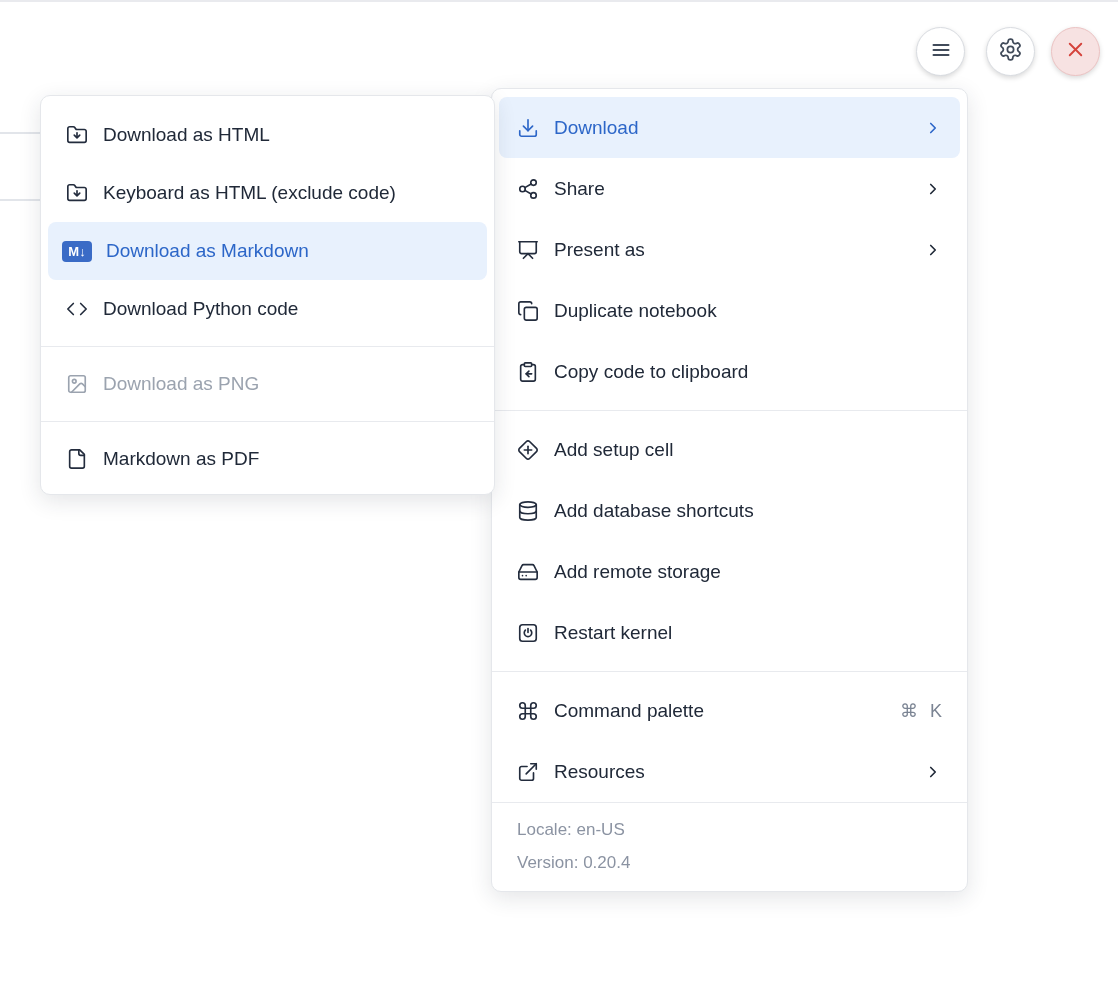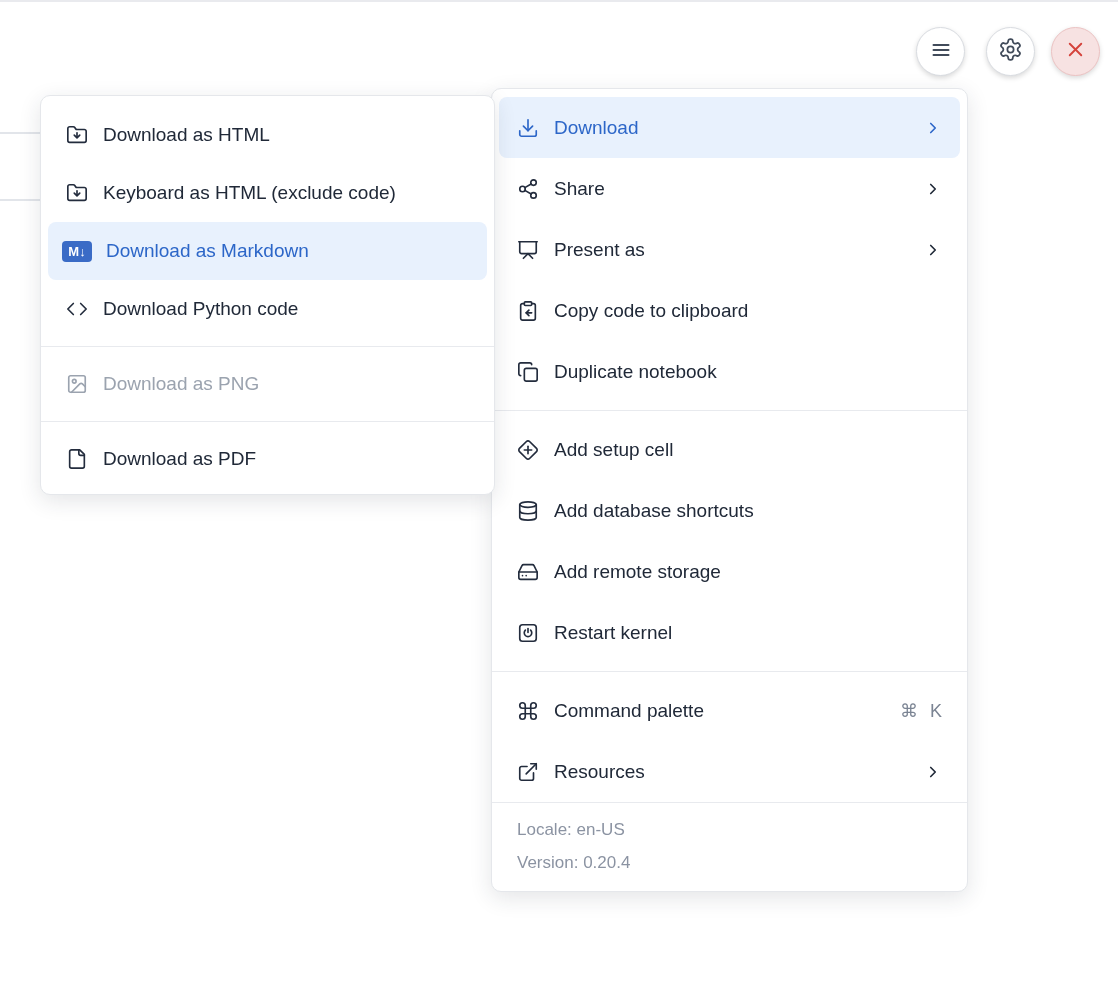--- a/index.html
+++ b/index.html
@@ -160,39 +160,39 @@
     <span class="mi-chevron">
       <svg width="18" height="18" viewBox="0 0 24 24" fill="none" stroke="currentColor" stroke-width="2.2" stroke-linecap="round" stroke-linejoin="round">
           <path d="m9 18 6-6-6-6"></path>
         </svg>
     </span>
   </div>
 
   <div class="menu-item">
     <span class="mi-icon">
       <svg width="22" height="22" viewBox="0 0 24 24" fill="none" stroke="currentColor" stroke-width="1.8" stroke-linecap="round" stroke-linejoin="round">
+          <rect x="8" y="8" width="14" height="14" rx="2"></rect>
+          <path d="M4 16c-1.1 0-2-.9-2-2V4c0-1.1.9-2 2-2h10c1.1 0 2 .9 2 2"></path>
+        </svg>
+    </span>
+    <span class="mi-label">Duplicate notebook</span>
+  </div>
+
+  <div class="menu-item">
+    <span class="mi-icon">
+      <svg width="22" height="22" viewBox="0 0 24 24" fill="none" stroke="currentColor" stroke-width="1.8" stroke-linecap="round" stroke-linejoin="round">
           <rect x="8" y="2" width="8" height="4" rx="1"></rect>
           <path d="M16 4h2a2 2 0 0 1 2 2v14a2 2 0 0 1-2 2H6a2 2 0 0 1-2-2V6a2 2 0 0 1 2-2h2"></path>
           <path d="M16 14H10"></path>
           <path d="m13 11-3 3 3 3"></path>
         </svg>
     </span>
     <span class="mi-label">Copy code to clipboard</span>
   </div>
 
-  <div class="menu-item">
-    <span class="mi-icon">
-      <svg width="22" height="22" viewBox="0 0 24 24" fill="none" stroke="currentColor" stroke-width="1.8" stroke-linecap="round" stroke-linejoin="round">
-          <rect x="8" y="8" width="14" height="14" rx="2"></rect>
-          <path d="M4 16c-1.1 0-2-.9-2-2V4c0-1.1.9-2 2-2h10c1.1 0 2 .9 2 2"></path>
-        </svg>
-    </span>
-    <span class="mi-label">Duplicate notebook</span>
-  </div>
-
   <div class="separator"></div>
 
   <div class="menu-item">
     <span class="mi-icon">
       <svg width="22" height="22" viewBox="0 0 24 24" fill="none" stroke="currentColor" stroke-width="1.8" stroke-linecap="round" stroke-linejoin="round">
           <path d="M2.7 10.3a2.41 2.41 0 0 0 0 3.41l7.59 7.59a2.41 2.41 0 0 0 3.41 0l7.59-7.59a2.41 2.41 0 0 0 0-3.41l-7.59-7.59a2.41 2.41 0 0 0-3.41 0z"></path>
           <path d="M12 8v8"></path>
           <path d="M8 12h8"></path>
         </svg>
     </span>
@@ -322,15 +322,15 @@
 
   <div class="separator"></div>
 
   <div class="menu-item">
     <span class="mi-icon">
       <svg width="22" height="22" viewBox="0 0 24 24" fill="none" stroke="currentColor" stroke-width="1.8" stroke-linecap="round" stroke-linejoin="round">
           <path d="M15 2H6a2 2 0 0 0-2 2v16a2 2 0 0 0 2 2h12a2 2 0 0 0 2-2V7Z"></path>
           <path d="M14 2v4a2 2 0 0 0 2 2h4"></path>
         </svg>
     </span>
-    <span class="mi-label">Download as PDF</span>
+    <span class="mi-label">Markdown as PDF</span>
   </div>
 </div>
 
 </body></html>

